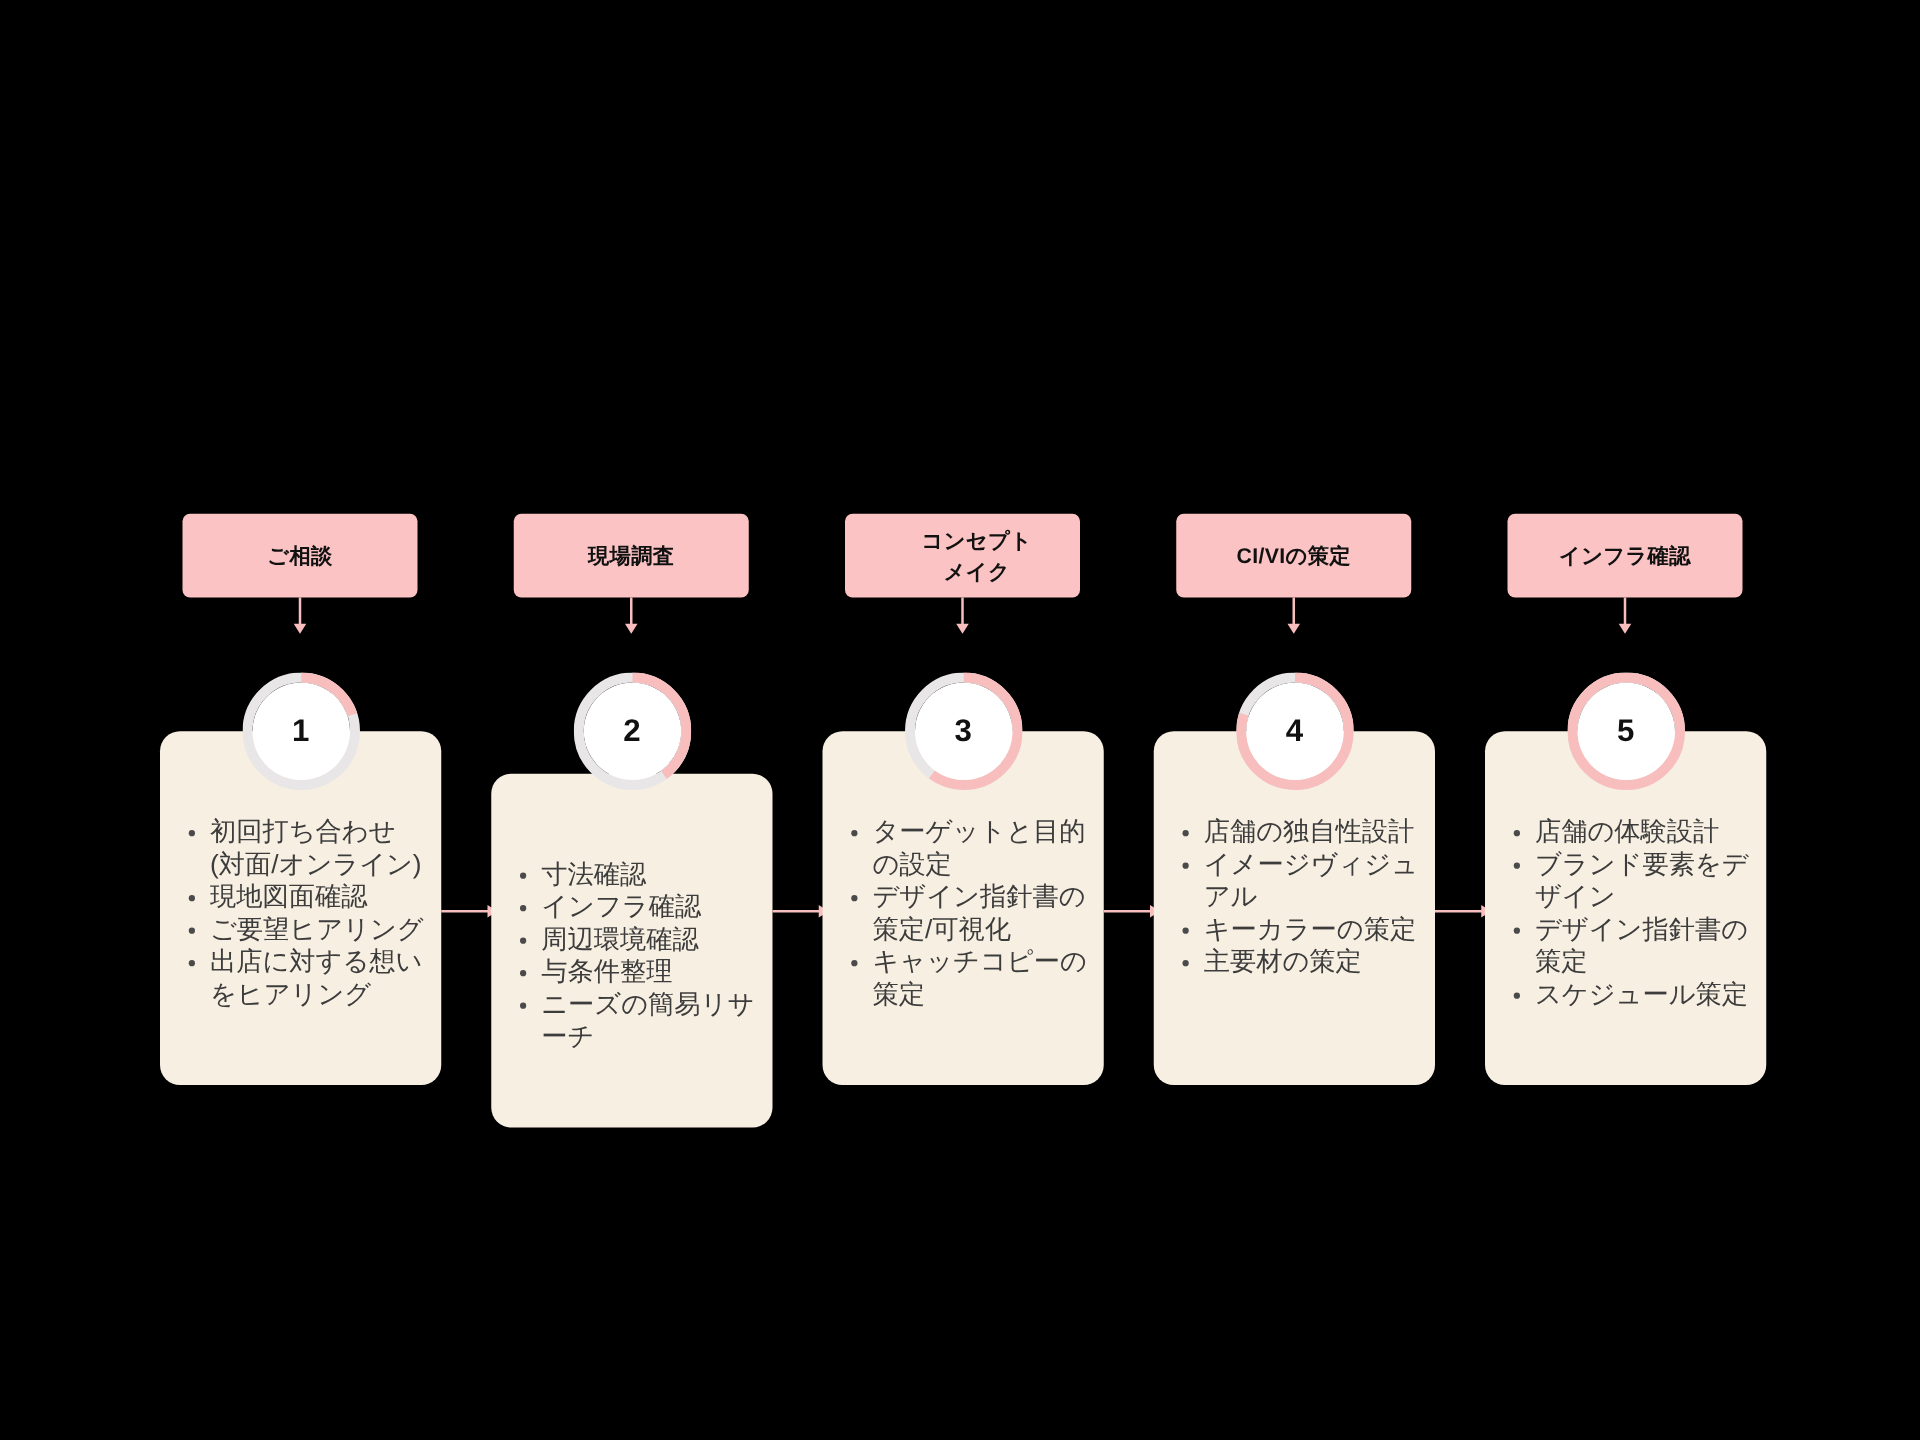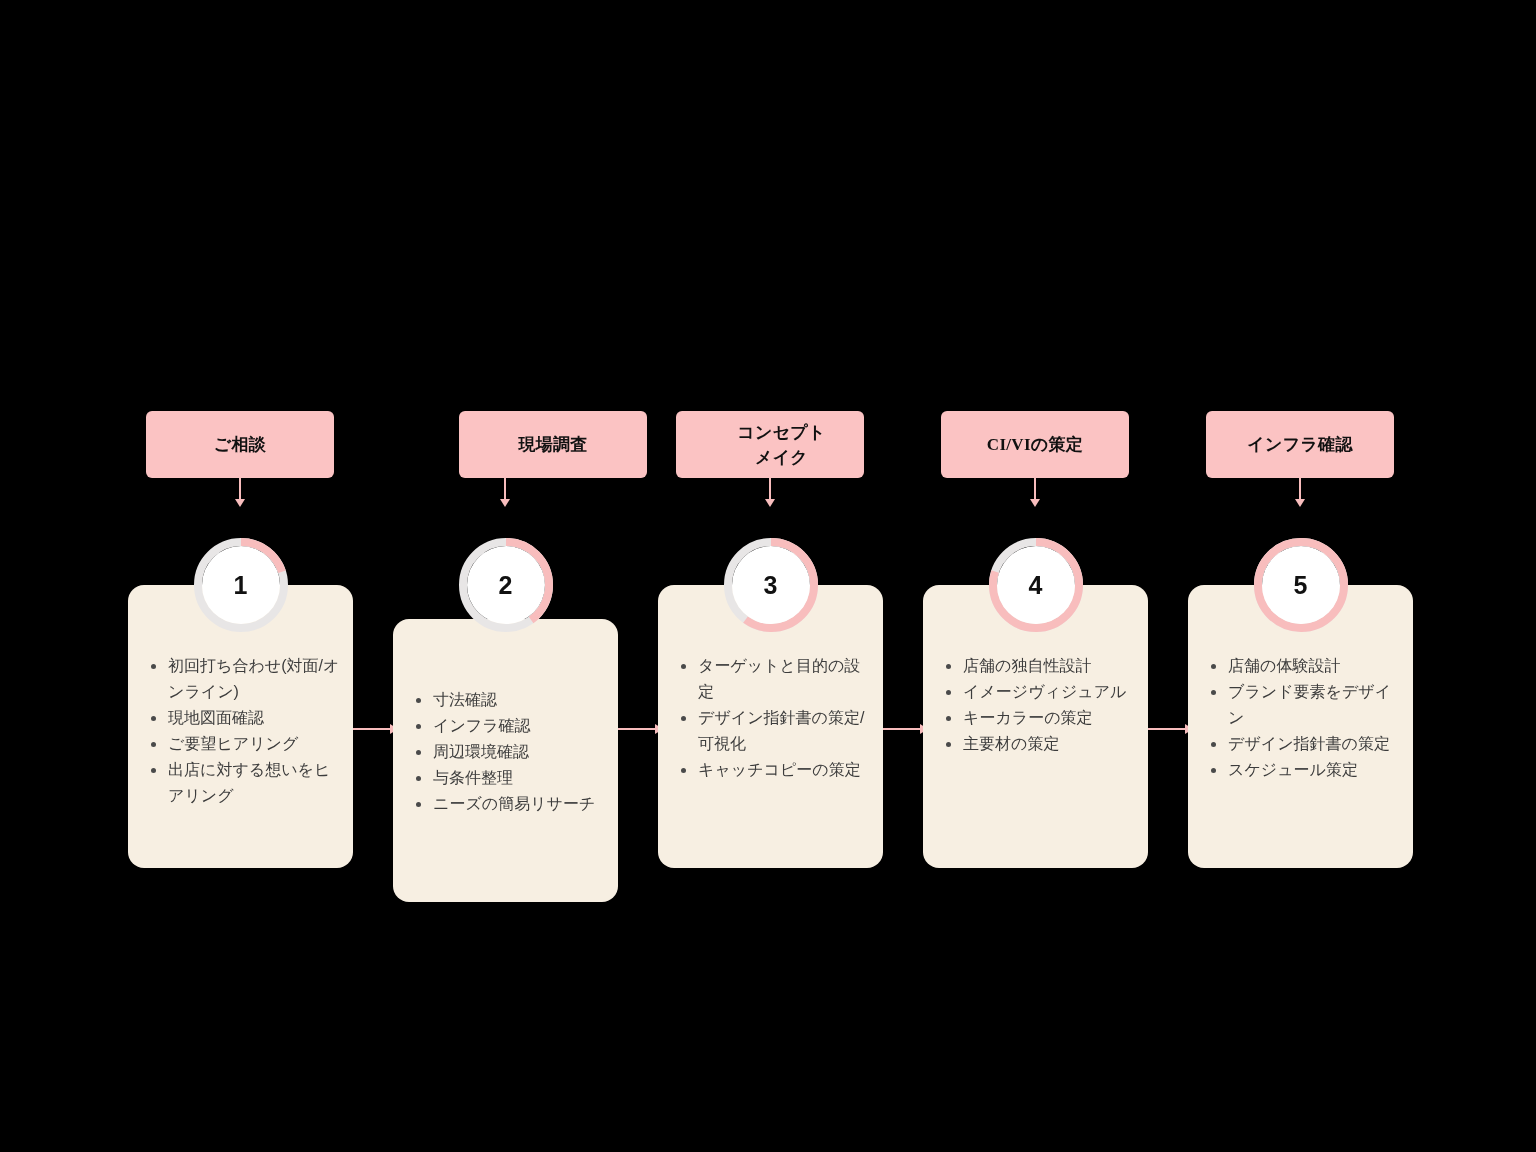--- a/index.html
+++ b/index.html
@@ -95,21 +95,21 @@
     position: absolute;
     left: 14px;
     right: 10px;
     top: 68px;
     margin: 0;
     padding: 0 0 0 26px;
     list-style: none;
   }
   .step-list li {
     position: relative;
-    font-size: 16px;
+    font-size: 21px;
     line-height: 26px;
     color: #3C3C3C;
     margin: 0;
     padding: 0;
   }
   .step-list li::before {
     content: "";
     position: absolute;
     left: -17px;
     top: 11px;
@@ -160,21 +160,21 @@
     </div>
     <div class="step-badge" style="left: 193.5px; top: 538px;">
       <svg viewBox="0 0 94 94" width="94" height="94">
         <circle cx="47" cy="47" r="43" fill="none" stroke="#E8E6E6" stroke-width="8"></circle>
         <circle cx="47" cy="47" r="43" fill="none" stroke="#F8BDBD" stroke-width="8" stroke-linecap="butt" stroke-dasharray="54.03539364174444 270.1769682087222" transform="rotate(-90 47 47)"></circle>
         <circle cx="47" cy="47" r="39" fill="#FFFFFF"></circle>
       </svg>
       <div class="badge-number">1</div>
     </div>
     <div class="h-arrow" style="left: 353px; width: 38px; top: 728px;"></div>
-    <div class="phase-header" style="left: 411px; top: 411px; margin-left: 48px;">
+    <div class="phase-header" style="left: 411px; top: 411px;">
       <div class="phase-header-label">現場調査</div>
     </div>
     <div class="v-arrow" style="left: 504px; top: 478px;"></div>
     <div class="step-card" style="left: 393px; top: 619px; padding-left: 12px;">
       <ul class="step-list">
         <li>寸法確認</li>
         <li>インフラ確認</li>
         <li>周辺環境確認</li>
         <li>与条件整理</li>
         <li>ニーズの簡易リサーチ</li>
@@ -203,21 +203,21 @@
     </div>
     <div class="step-badge" style="left: 723.5px; top: 538px;">
       <svg viewBox="0 0 94 94" width="94" height="94">
         <circle cx="47" cy="47" r="43" fill="none" stroke="#E8E6E6" stroke-width="8"></circle>
         <circle cx="47" cy="47" r="43" fill="none" stroke="#F8BDBD" stroke-width="8" stroke-linecap="butt" stroke-dasharray="162.1061809252333 270.1769682087222" transform="rotate(-90 47 47)"></circle>
         <circle cx="47" cy="47" r="39" fill="#FFFFFF"></circle>
       </svg>
       <div class="badge-number">3</div>
     </div>
     <div class="h-arrow" style="left: 883px; width: 38px; top: 728px;"></div>
-    <div class="phase-header" style="left: 941px; top: 411px; font-family: Liberation Serif, serif;">
+    <div class="phase-header" style="left: 941px; top: 411px;">
       <div class="phase-header-label">CI/VIの策定</div>
     </div>
     <div class="v-arrow" style="left: 1034px; top: 478px;"></div>
     <div class="step-card" style="left: 923px; top: 585px;">
       <ul class="step-list">
         <li>店舗の独自性設計</li>
         <li>イメージヴィジュアル</li>
         <li>キーカラーの策定</li>
         <li>主要材の策定</li>
       </ul>

